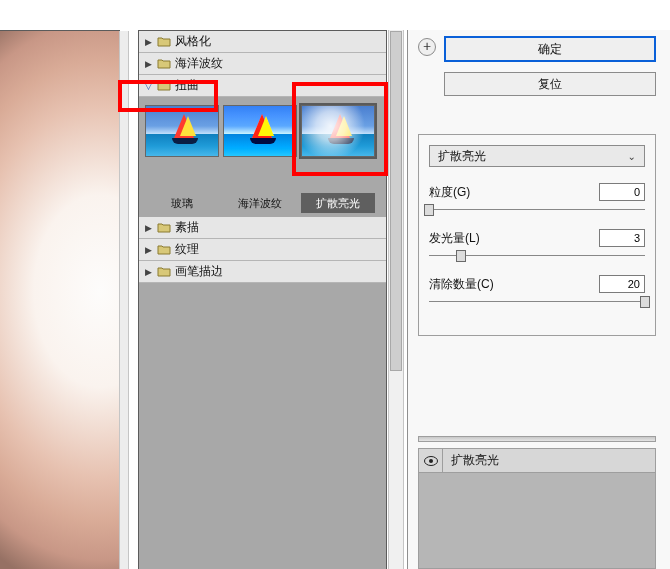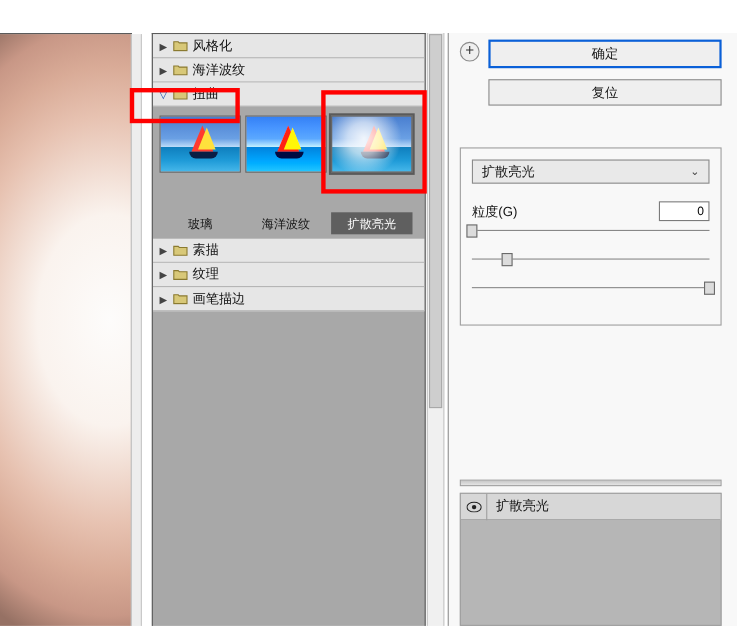--- a/index.html
+++ b/index.html
@@ -206,25 +206,33 @@
 
     <div class="prow">
       <span>粒度(G)</span>
       <input class="pinput" value="0" style="">
     </div>
     <div class="track">
       <div class="line"></div>
         <div class="knob" style="left:0%"></div>
     </div>
 
+    <div class="prow">
+      <span>发光量(L)</span>
+      <input class="pinput" value="3" style="">
+    </div>
     <div class="track">
       <div class="line"></div>
         <div class="knob" style="left:15%"></div>
     </div>
 
+    <div class="prow">
+      <span>清除数量(C)</span>
+      <input class="pinput" value="20" style="">
+    </div>
     <div class="track">
       <div class="line"></div>
         <div class="knob" style="left:100%"></div>
     </div>
   </div>
 
   <div class="sep"></div>
 
   <div class="layers">
     <div class="layer-row">

